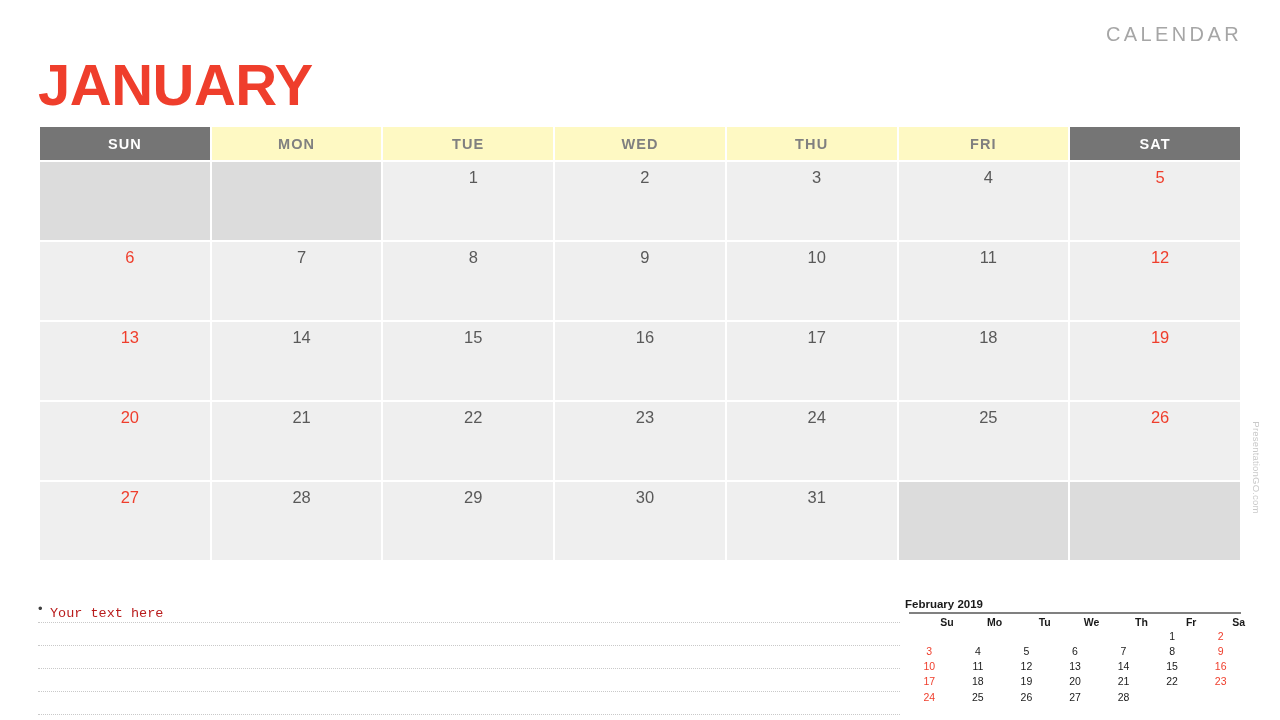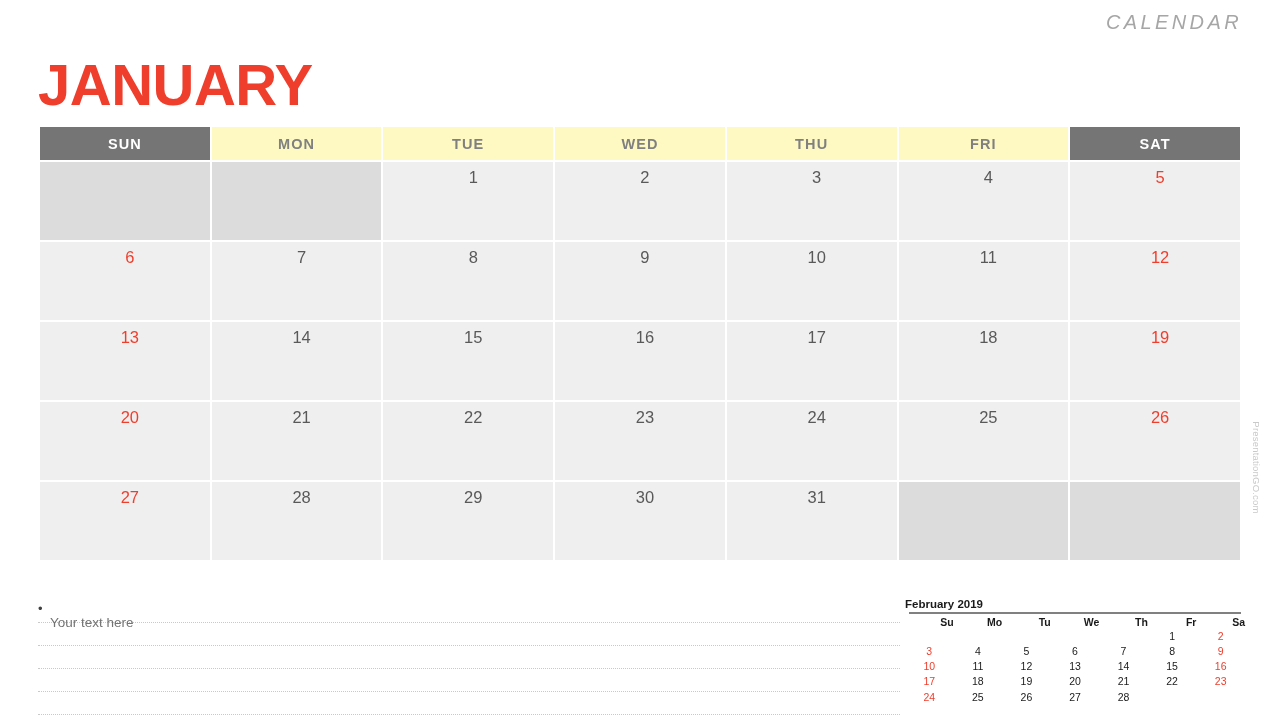--- a/index.html
+++ b/index.html
@@ -41,22 +41,21 @@
     font-weight: bold;
     color: #ef3e2c;
     line-height: 1.05;
     letter-spacing: 0px;
   }
   #calendar-word {
     font-size: 20px;
     color: #a6a6a6;
     letter-spacing: 3.4px;
     line-height: 1.1;
-    margin-top: 1px;
-    font-style: italic;
+    margin-top: 13px;
   }
 
   
   #calendar-grid {
     position: absolute;
     left: 38px;
     top: 125px;
     width: 1204px;
     border-collapse: separate;
     border-spacing: 2px;
@@ -110,24 +109,24 @@
     width: 862px;
   }
   .note-line {
     position: relative;
     height: 22px;
     border-bottom: 1px dotted #c9c9c9;
   }
   #note-first-text {
     position: absolute;
     left: 12px;
-    top: 15px;
+    top: 6px;
     font-size: 13.5px;
-    color: #737373;
-    font-family: Liberation Sans, sans-serif;
+    color: #b91c1c;
+    font-family: Liberation Mono, monospace;
     white-space: nowrap;
   }
   #note-bullet {
     position: absolute;
     left: 0px;
     top: 2px;
     font-size: 13px;
     color: #3f3f3f;
     line-height: 1;
   }

